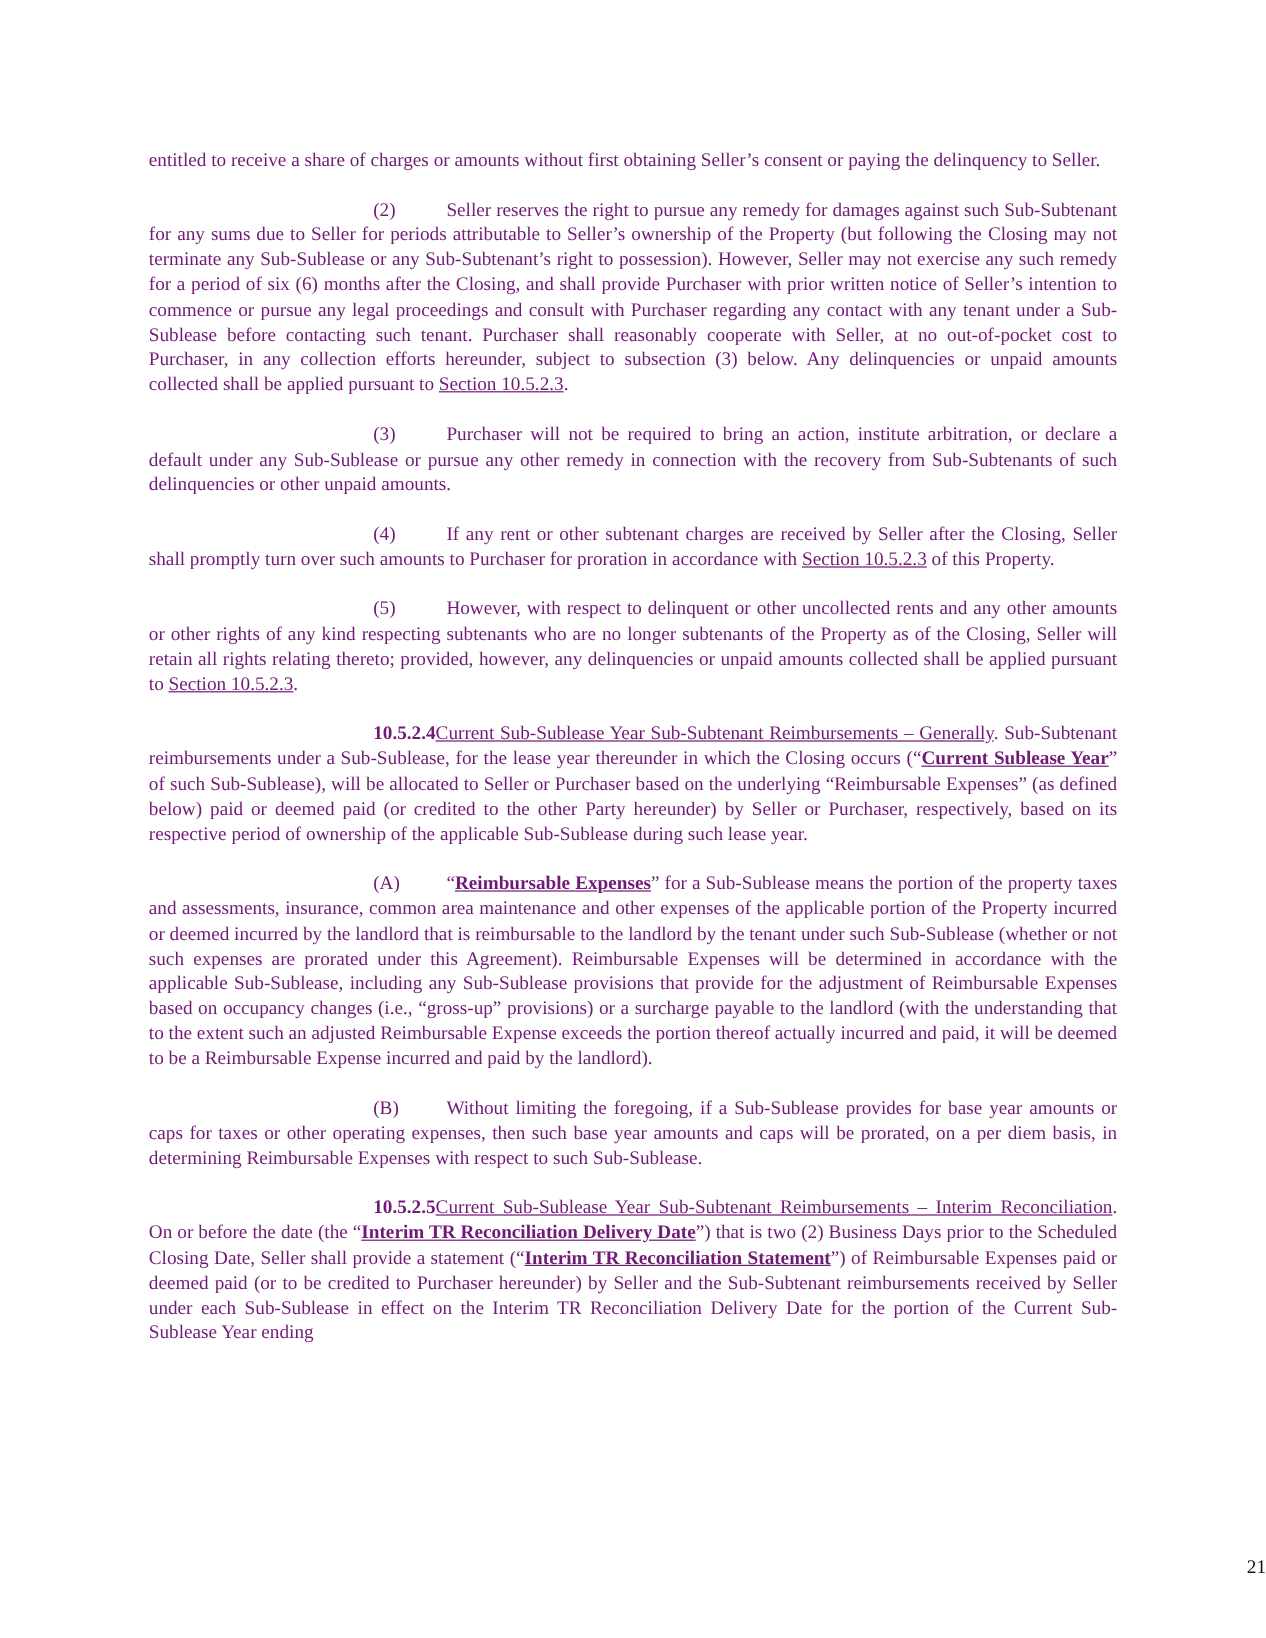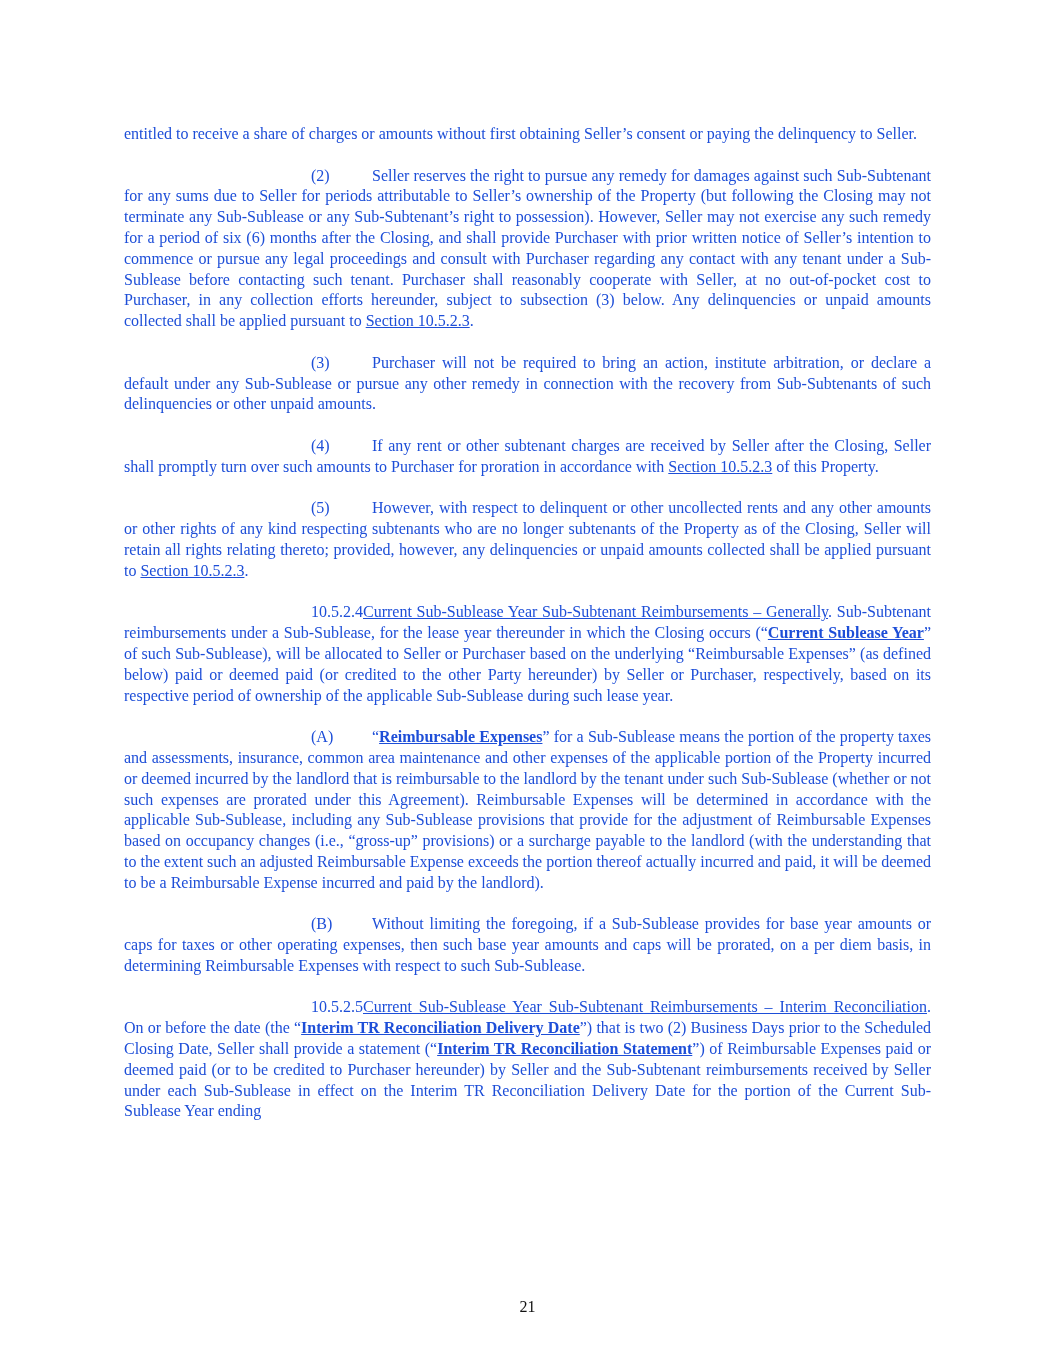--- a/index.html
+++ b/index.html
@@ -1,29 +1,29 @@
 <!DOCTYPE html>
 <html><head>
 <meta charset="utf-8">
 <style>
   html, body { margin: 0; padding: 0; background: #ffffff; }
   body { width: 1055px; height: 1365px; position: relative; overflow: hidden; }
   .page {
     position: absolute; left: 124px; top: 124px; width: 807px;
     font-family: "Liberation Serif", serif; font-size: 16px; line-height: 20.8px;
-    color: #1d4ed8; text-align: justify;
+    color: #701a75; text-align: justify;
   }
   .para { margin: 0 0 20.8px 0; }
   .ind { display: inline-block; width: 187px; }
   .num { display: inline-block; width: 61px; }
-  .secnum { display: inline-block; }
+  .secnum { display: inline-block; font-weight: bold; }
   u { text-decoration: underline; font-family: Liberation Serif, serif; }
   .def { font-weight: bold; text-decoration: underline; }
   .footer {
-    position: absolute; left: 0; width: 1055px; top: 1298px; text-align: center;
+    position: absolute; left: 0; width: 1055px; top: 1298px; text-align: right;
     font-family: "Liberation Serif", serif; font-size: 16px; color: #111111;
   }
 </style>
 </head>
 <body>
 
 <div class="page">
 
   <p class="para"><span>entitled to receive a share of charges or amounts without first obtaining Seller’s consent or paying the delinquency to Seller.</span></p>
 

